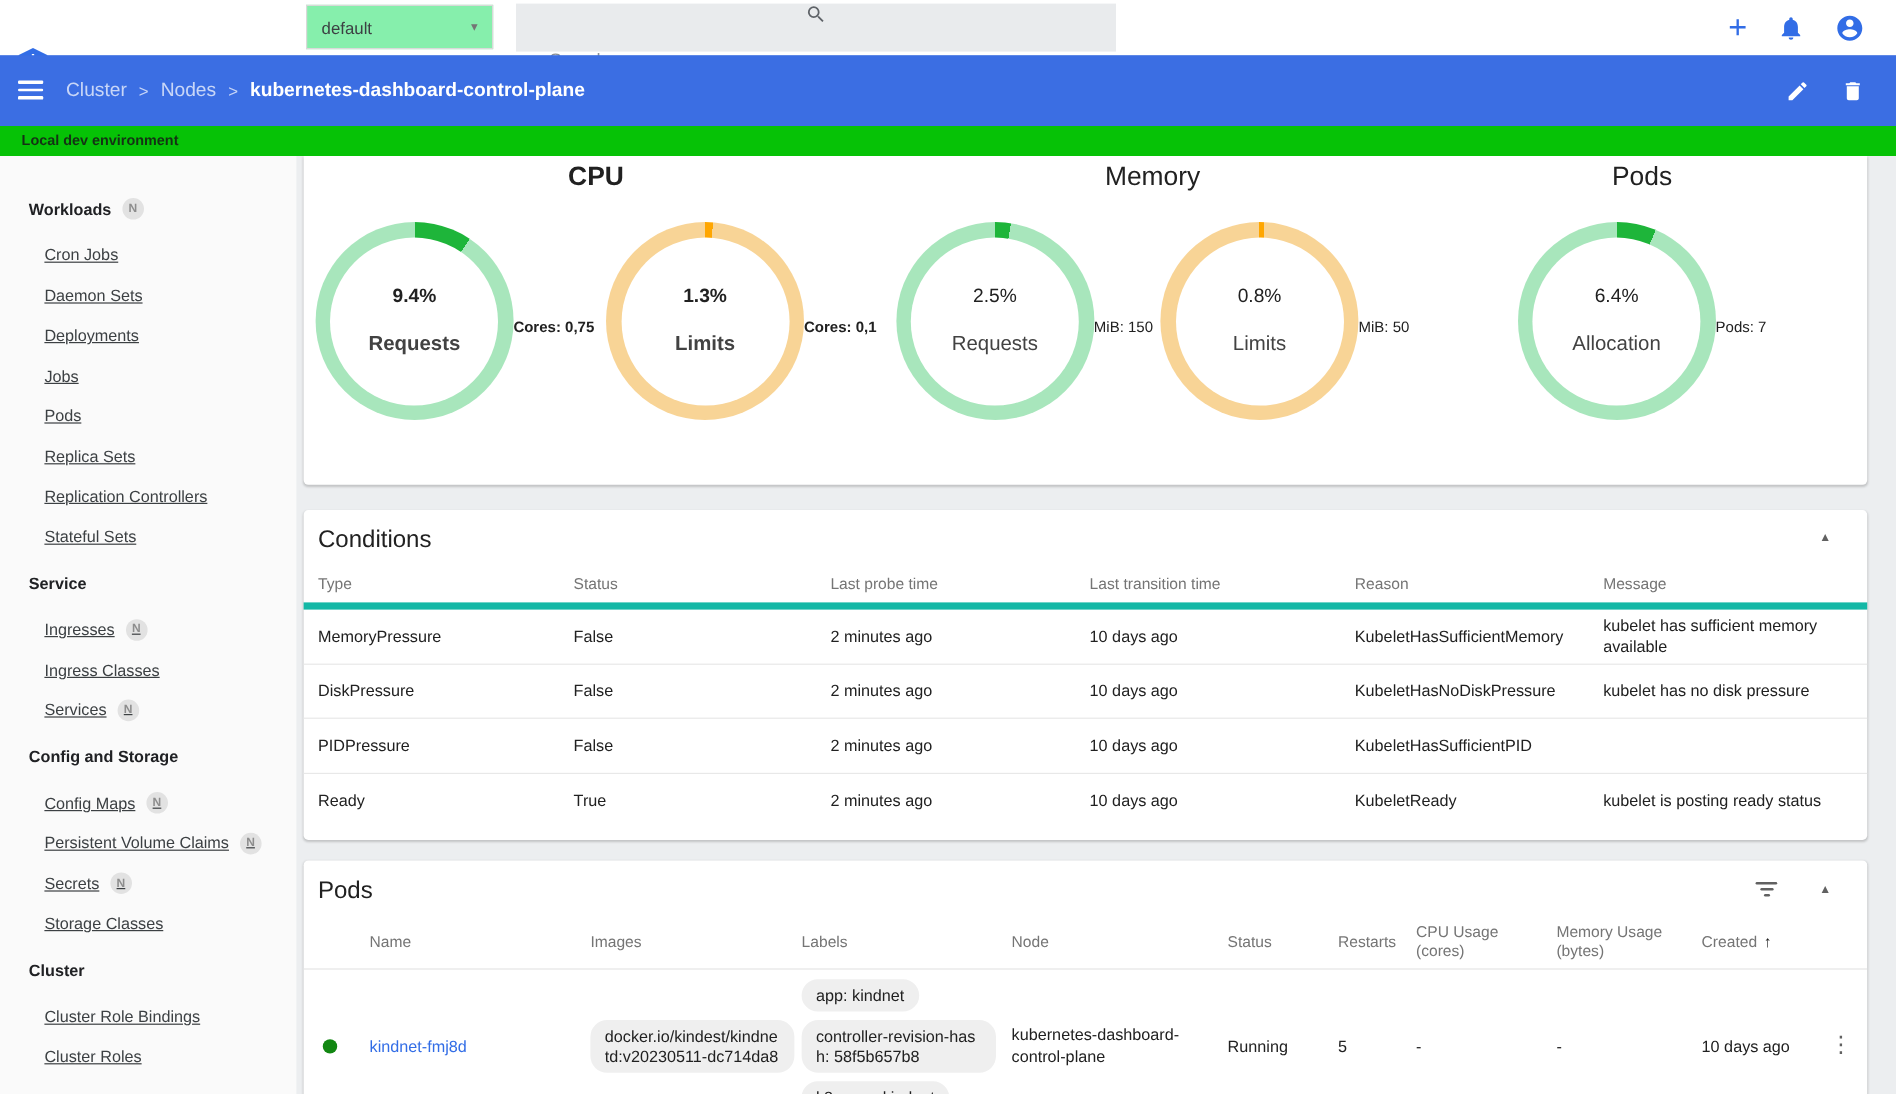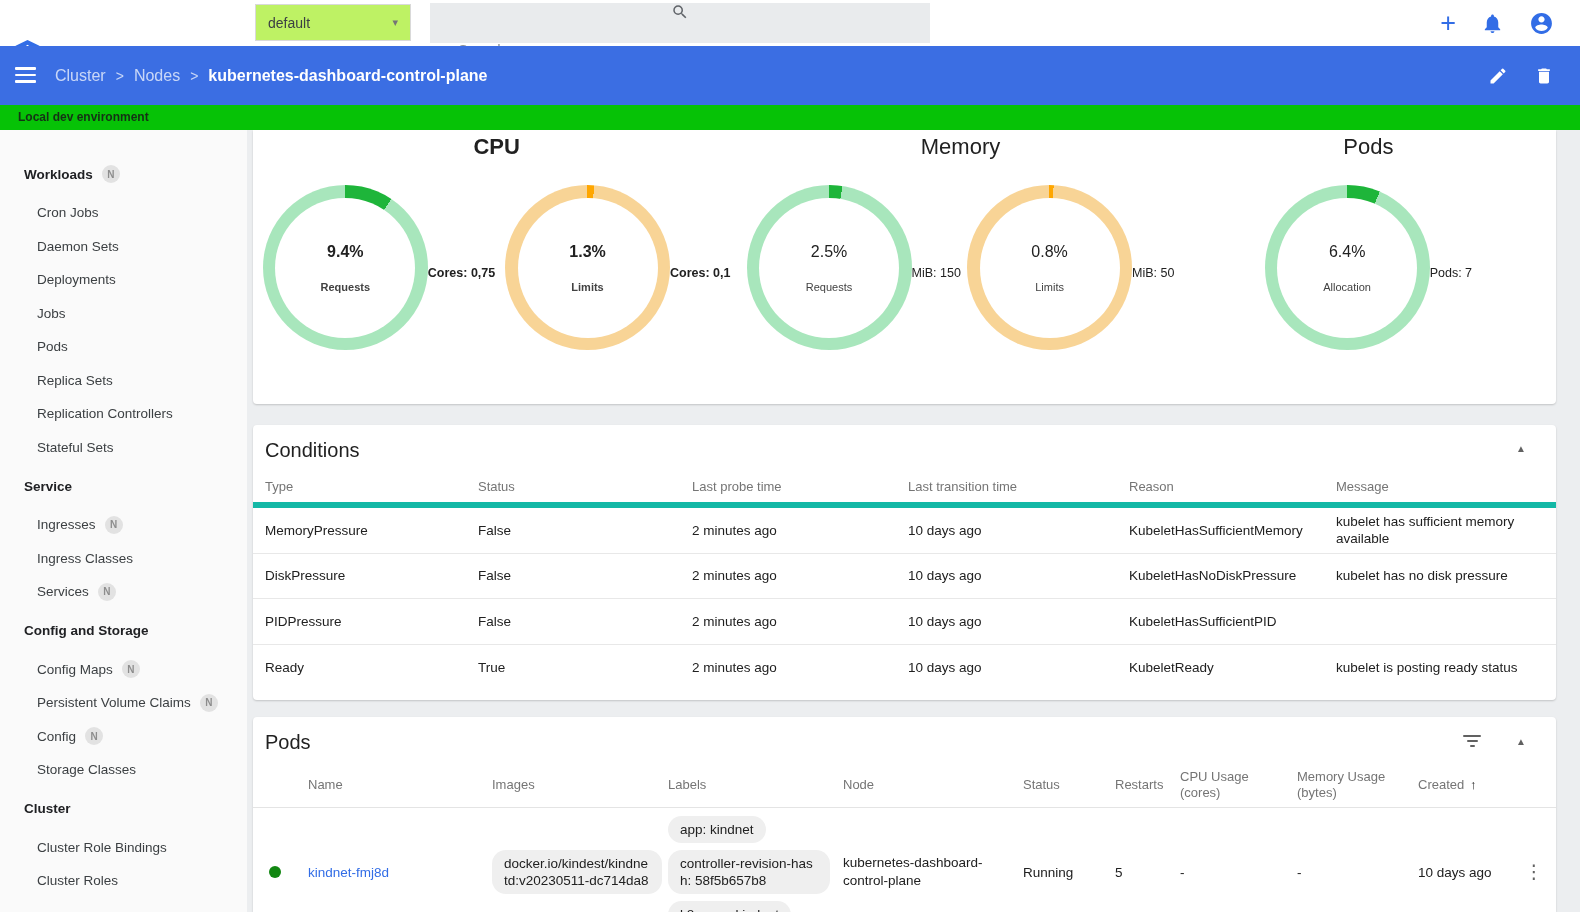--- a/index.html
+++ b/index.html
@@ -4,21 +4,21 @@
 <style>
   * { margin:0; padding:0; box-sizing:border-box; }
   html,body { width:1580px; height:912px; overflow:hidden; }
   body { font-family:"Liberation Sans","DejaVu Sans",sans-serif; background:#eceef0; color:#212121; }
   .app { width:1580px; height:912px; display:flex; flex-direction:column; overflow:hidden; }
 
   
   .topbar { position:relative; height:46px; background:#fff; flex:0 0 46px; }
   .brand { position:absolute; left:12px; top:7px; display:flex; align-items:center; gap:8px;margin-top:32px; }
   .brand-text { font-size:21px; font-weight:bold; color:#326de6; letter-spacing:-0.3px; }
-  .ns-select { position:absolute; left:255px; top:4px; width:156px; height:37px; background:#bef264;
+  .ns-select { position:absolute; left:255px; top:4px; width:156px; height:37px; background:#86efac;
     border:1px solid #d9d9d9; display:flex; align-items:center; padding:0 12px; cursor:pointer; }
   .ns-select .val { font-size:14px; color:#3c4043; flex:1; }
   .caret { color:#757575; font-size:11px; }
   .search { position:absolute; left:430px; top:3px; width:500px; height:40px; background:#e9ebed;
     display:flex; align-items:center; padding:0 28px; gap:16px;flex-direction:column; }
   .search input { border:none; outline:none; background:transparent; font-size:15px; color:#3c4043; width:100%;
     font-family:"Liberation Sans","DejaVu Sans",sans-serif; }
   .search input::placeholder { color:#8a9096; }
   .top-actions { position:absolute; right:26px; top:0; height:46px; display:flex; align-items:center; gap:25px; }
   .plus-btn { font-size:27px; font-weight:300; color:#326de6; line-height:1; cursor:pointer; }
@@ -37,39 +37,39 @@
   
   .banner { height:25px; flex:0 0 25px; background:#06c206; color:#153115; font-size:12px; font-weight:bold;
     line-height:25px; padding-left:18px; }
 
   
   .body { flex:1; display:flex; overflow:hidden; }
   .sidebar { width:247px; flex:0 0 247px; background:#fafafa; padding-top:22px; overflow:hidden; }
   .side-header { height:34px; margin:5px 0; display:flex; align-items:center; padding-left:24px;
     font-size:13.5px; font-weight:bold; color:#202124; gap:9px; }
   .side-item { height:33.5px; display:flex; align-items:center; padding-left:37px; font-size:13.5px;
-    color:#3c4043; cursor:pointer; gap:9px; }
+    color:#3c4043; cursor:pointer; gap:9px;text-decoration:underline; }
   .nbadge { width:18px; height:18px; border-radius:50%; background:#e2e2e2; color:#8d8d8d; font-size:10px;
     display:inline-flex; align-items:center; justify-content:center; font-weight:bold; }
 
   .content { flex:1; padding:0 24px 0 6px; overflow:hidden; display:flex; flex-direction:column; }
   .card { background:#fff; border-radius:4px; box-shadow:0 1px 2px rgba(0,0,0,0.18); }
 
   
   .charts-card { height:274px; flex:0 0 274px; border-radius:0 0 4px 4px; display:flex; padding-top:3px; }
   .chart-group { display:flex; flex-direction:column; align-items:center; }
   .grp-0 { width:37.4%;font-weight:bold; } .grp-1 { width:33.8%; } .grp-2 { width:28.8%; }
   .grp-title { font-size:22px; color:#212121; line-height:28px; }
   .donut-row { display:flex; justify-content:space-evenly; width:100%; margin-top:24px; }
   .donut-col { display:flex; flex-direction:row; align-items:center; }
   .donut { width:165px; height:165px; border-radius:50%; display:flex; align-items:center; justify-content:center; }
   .donut-hole { width:140px; height:140px; border-radius:50%; background:#fff; display:flex; flex-direction:column;
     align-items:center; justify-content:center; }
   .donut-pct { font-size:16px; color:#212121; }
-  .donut-lbl { font-size:11px; color:#424242; margin-top:20px; }
+  .donut-lbl { font-size:17px; color:#424242; margin-top:20px; }
   .donut-foot { font-size:12.5px; color:#212121; margin-top:10px; }
 
   
   .card-head { position:relative; padding:14px 0 8px 12px; }
   .card-title { font-size:20px; color:#212121; }
   .head-icons { position:absolute; right:30px; top:18px; display:flex; align-items:center; gap:34px; }
   .tri-up { font-size:10px; color:#616161; cursor:pointer; }
   .filter-ic { display:flex; flex-direction:column; gap:3px; align-items:center; cursor:pointer; width:20px; }
   .filter-ic span { display:block; height:2px; background:#616161; border-radius:1px; }
   .filter-ic span:nth-child(1){ width:18px; } .filter-ic span:nth-child(2){ width:11px; } .filter-ic span:nth-child(3){ width:5px; }
@@ -233,21 +233,21 @@
       </div>
       <div class="side-item">
         <span>Config Maps</span>
         <span class="nbadge">N</span>
       </div>
       <div class="side-item">
         <span>Persistent Volume Claims</span>
         <span class="nbadge">N</span>
       </div>
       <div class="side-item">
-        <span>Config</span>
+        <span>Secrets</span>
         <span class="nbadge">N</span>
       </div>
       <div class="side-item">
           <span>Storage Classes</span>
         </div>
 
       <div class="side-header">
         <span>Cluster</span>
       </div>
       <div class="side-item">

